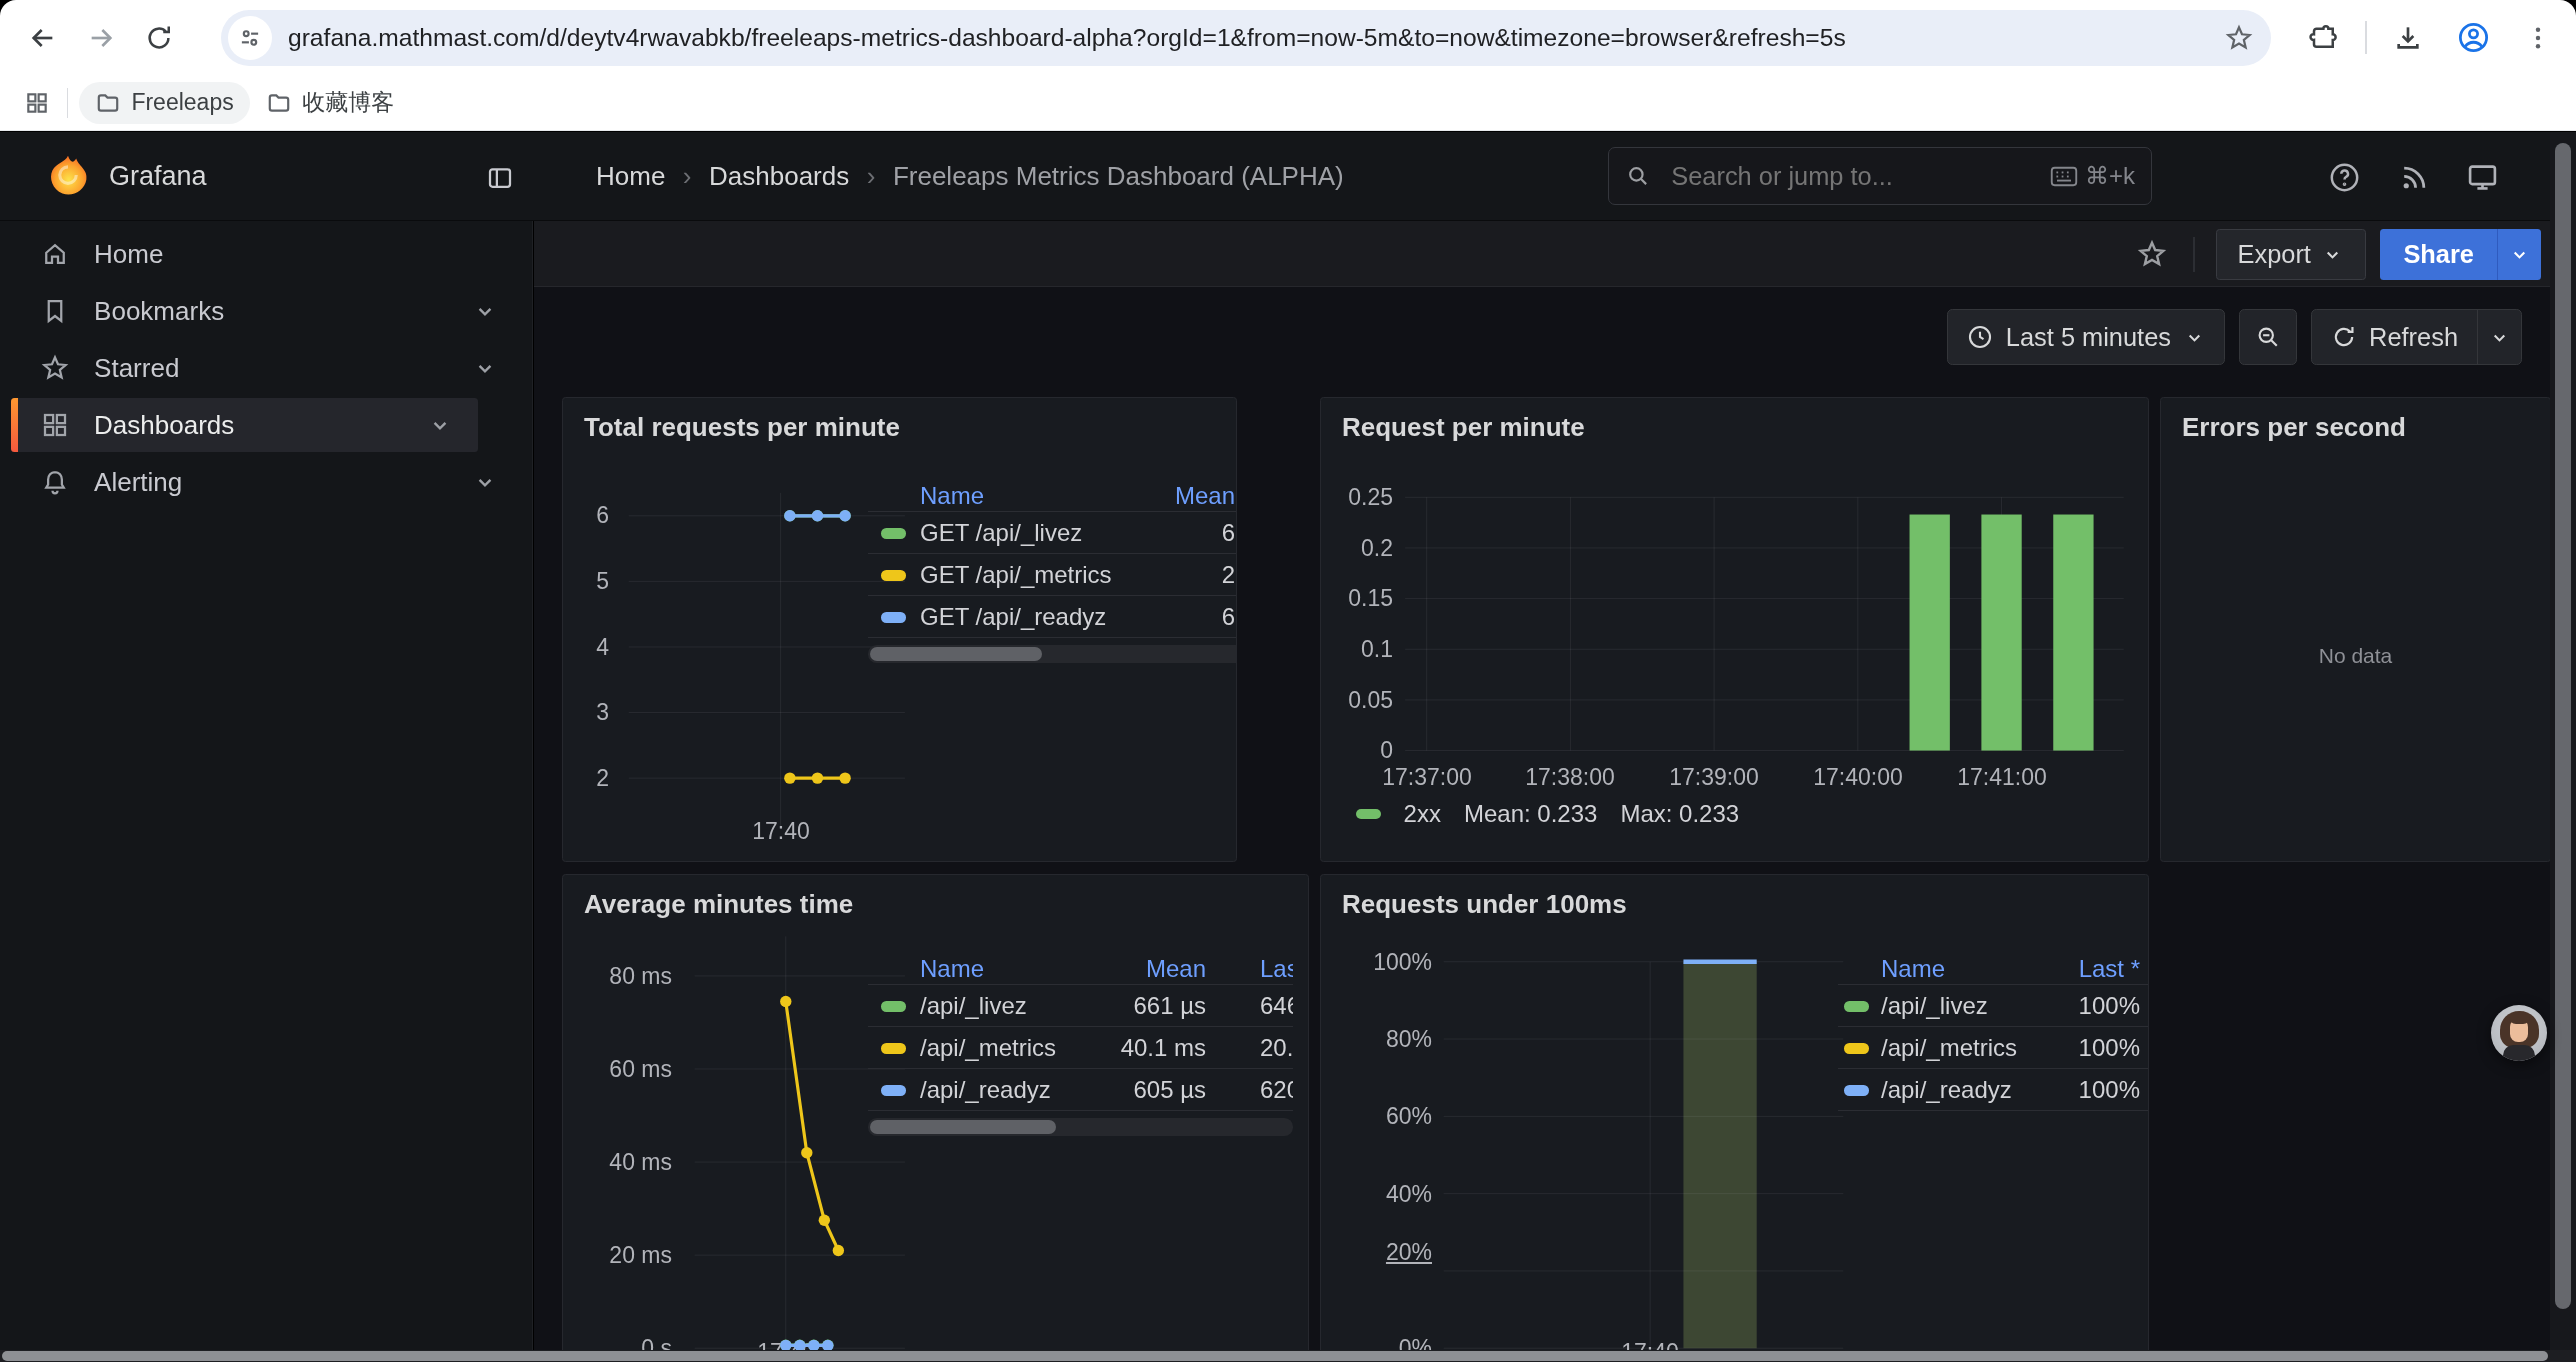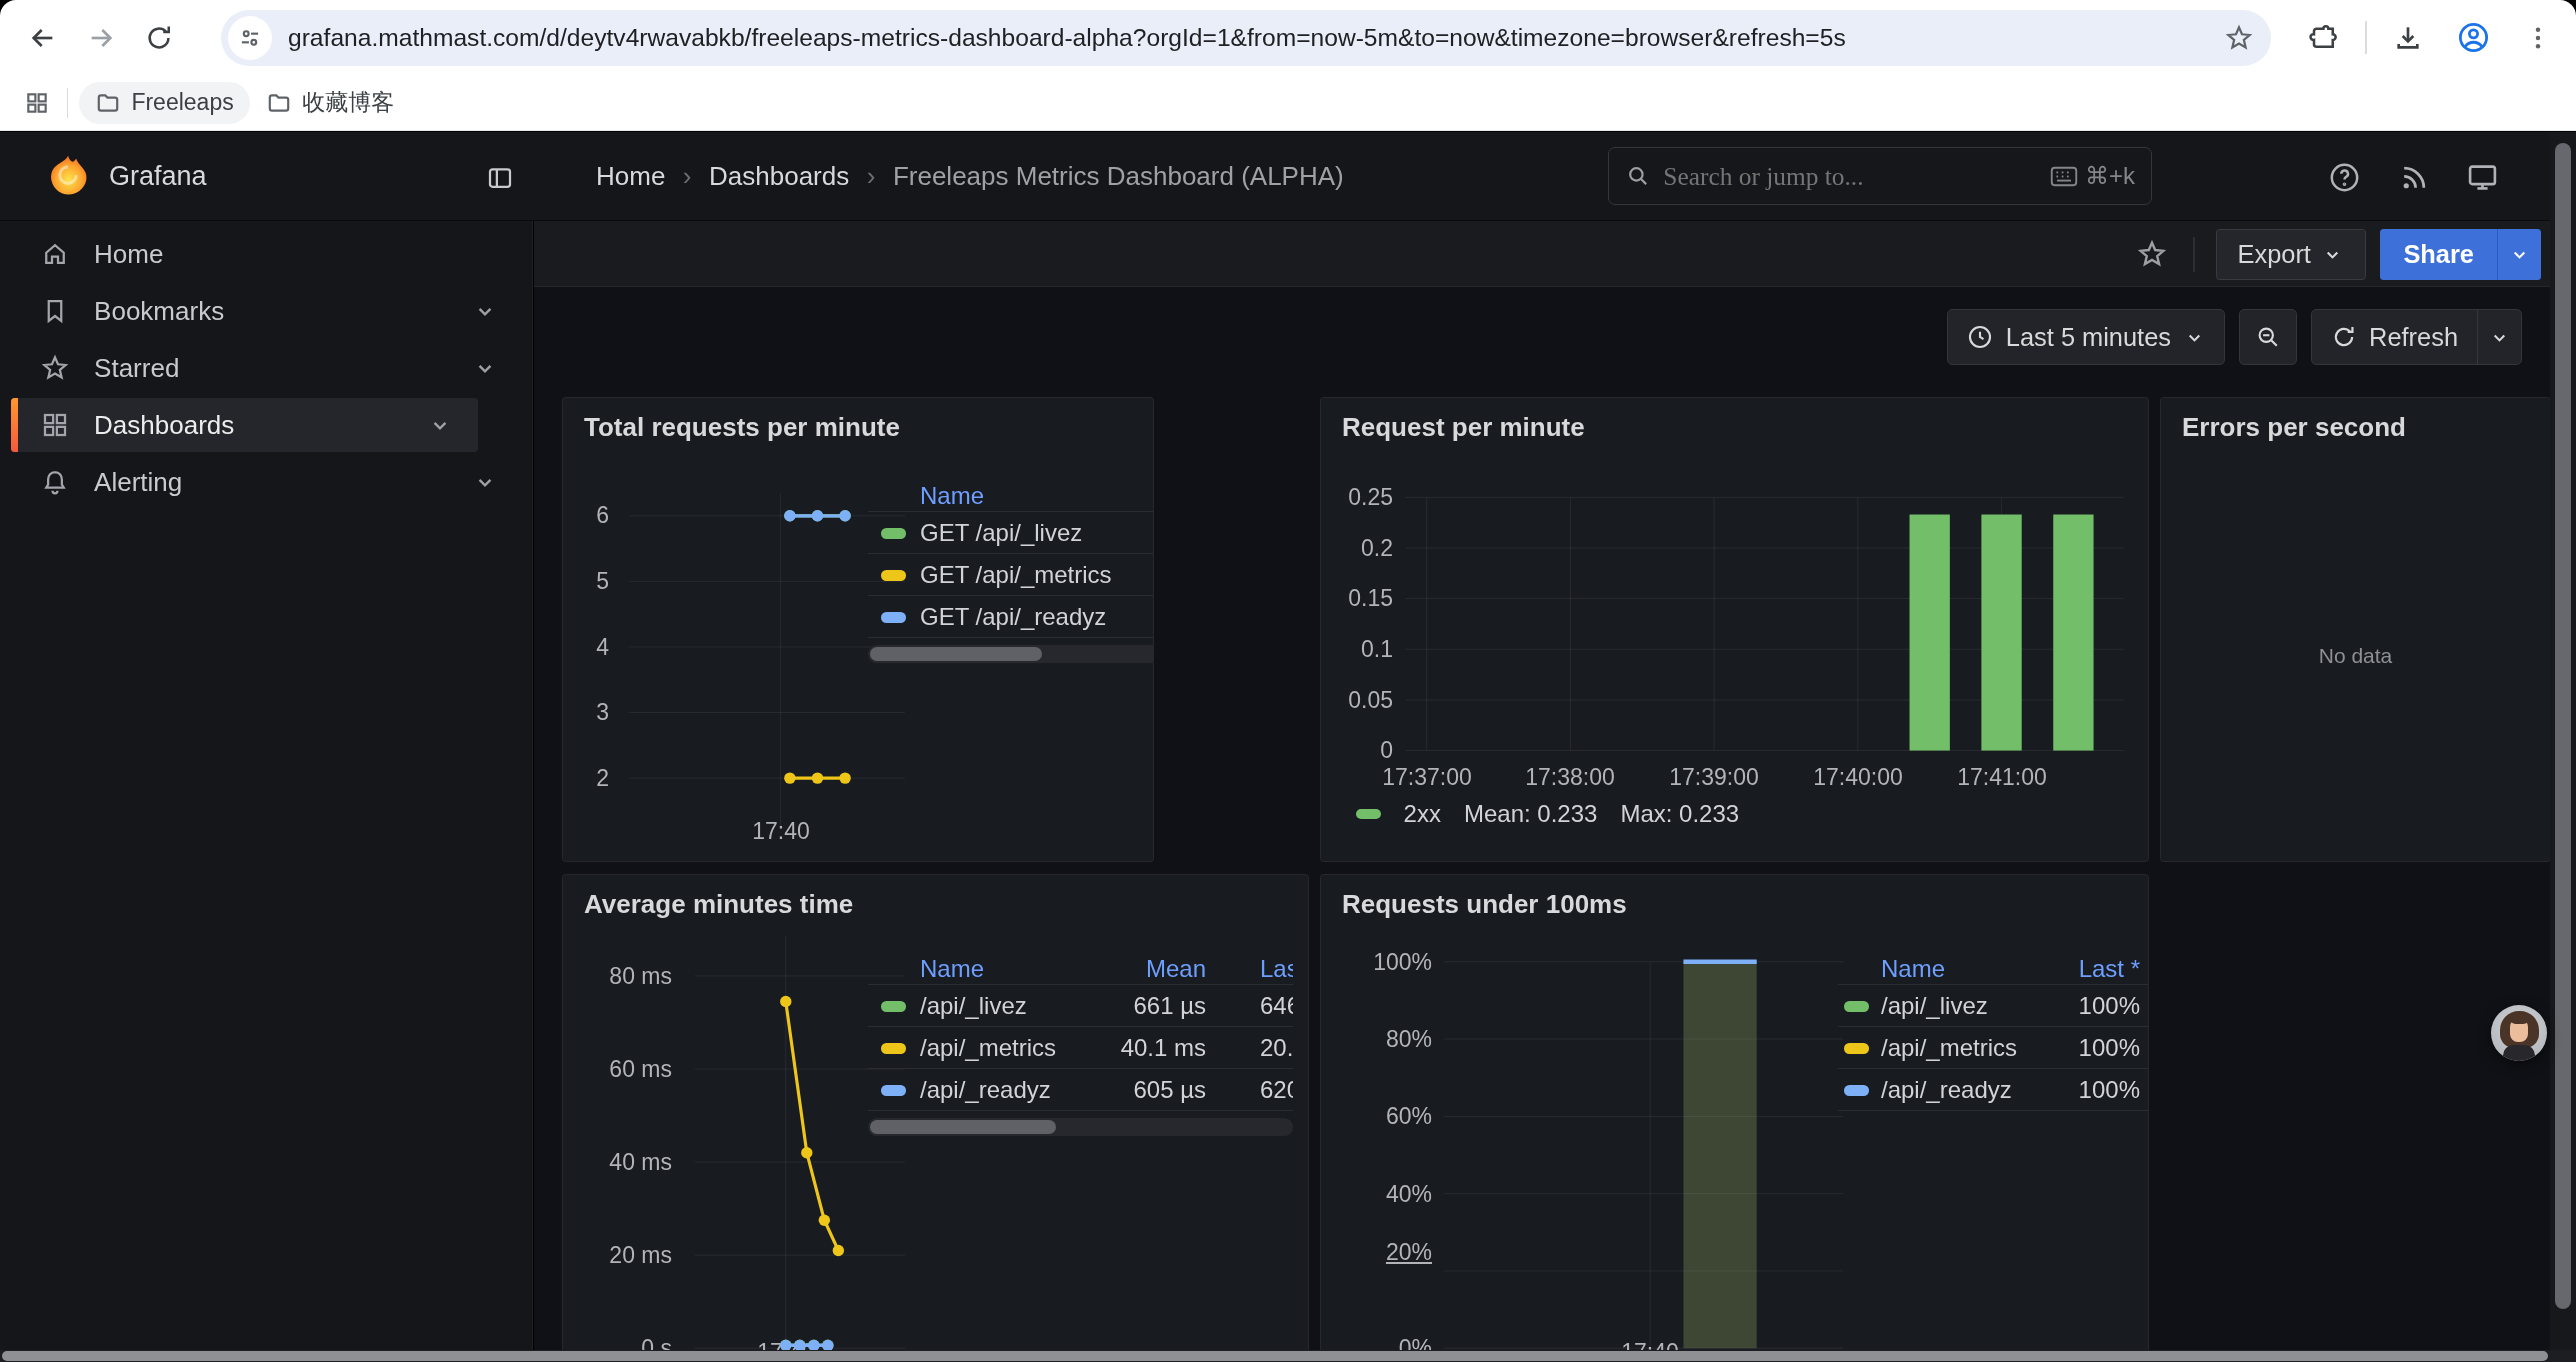--- a/index.html
+++ b/index.html
@@ -34,21 +34,21 @@
   .brand { position:absolute; left:0; top:0; width:533px; height:88px; display:flex; align-items:center; }
   .brand-name { font-size:27px; color:#d8d9da; margin-left:19px; font-weight:500; }
   .dock-btn { position:absolute; left:480px; top:26px; width:39px; height:39px; display:flex; align-items:center; justify-content:center; }
   .crumbs { position:absolute; left:596px; top:0; height:88px; display:flex; align-items:center; gap:17.5px; font-size:26px; }
   .crumb { color:#d8d9da; }
   .crumb.dim { color:#9fa1a6; }
   .crumb-sep { color:#6c6e73; font-size:26px; }
   .searchbox { position:absolute; left:1608px; top:15px; width:544px; height:58px; background:#16171b;
     border:0.9px solid #34363c; border-radius:7px; display:flex; align-items:center; padding:0 16px; gap:12.3px; }
   .searchbox input { background:transparent; border:none; outline:none; color:#9d9fa3; font-size:25.4px;
-    flex:1; font-family:Liberation Serif, serif; }
+    flex:1; font-family:Liberation Sans, sans-serif;margin-left:8px; }
   .kbd-hint { display:flex; align-items:center; gap:7px; color:#84868c; font-size:24px; }
   .hdr-ico { position:absolute; top:23px; width:44px; height:44px; display:flex; align-items:center; justify-content:center; }
   .gf-avatar { position:absolute; left:2513px; top:153px; width:49px; height:49px; border-radius:50%;
     background:#0e4f57; overflow:hidden; }
 
   
   .sidebar { position:absolute; left:0; top:221px; width:533px; height:1142px; background:#141619;
     border-right:0.9px solid #1f2125; }
   .side-item { position:absolute; left:10.5px; width:512px; height:54px; display:flex; align-items:center;
     border-radius:3.5px; color:#c9cad0; font-size:26px; }
@@ -383,21 +383,21 @@
             </svg>
           <span>Refresh</span>
         </div>
         <div style="width:44px;height:100%;display:flex;align-items:center;justify-content:center;border-left:0.9px solid #34363a">
           <svg width="23" height="23" viewBox="0 0 24 24" fill="none" stroke="#d8d9da" stroke-width="2.2">
               <path d="M7 10l5 5 5-5"></path>
             </svg>
         </div>
       </div>
     </div>
-  <div class="panel" style="left: 28px; top: 110px; width: 592px; height: 465px;">
+  <div class="panel" style="left: 28px; top: 110px; width: 675px; height: 465px;">
         <div class="panel-title">Total requests per minute</div>
         <div class="ylab" style="left: -86px; top: 367px;">2</div>
         <div class="ylab" style="left: -86px; top: 301px;">3</div>
         <div class="ylab" style="left: -86px; top: 236px;">4</div>
         <div class="ylab" style="left: -86px; top: 170px;">5</div>
         <div class="ylab" style="left: -86px; top: 104px;">6</div>
         <div class="xlab" style="left: 148px; top: 420px;">17:40</div>
         <svg width="747" height="465" style="position: absolute; left: 0px; top: 0px;" viewBox="0 0 852 530">
           <line x1="75" y1="433.39370078740154" x2="390" y2="433.39370078740154" stroke="rgba(204,204,220,0.10)" stroke-width="1"></line>
           <line x1="75" y1="358.59055118110234" x2="390" y2="358.59055118110234" stroke="rgba(204,204,220,0.10)" stroke-width="1"></line>

